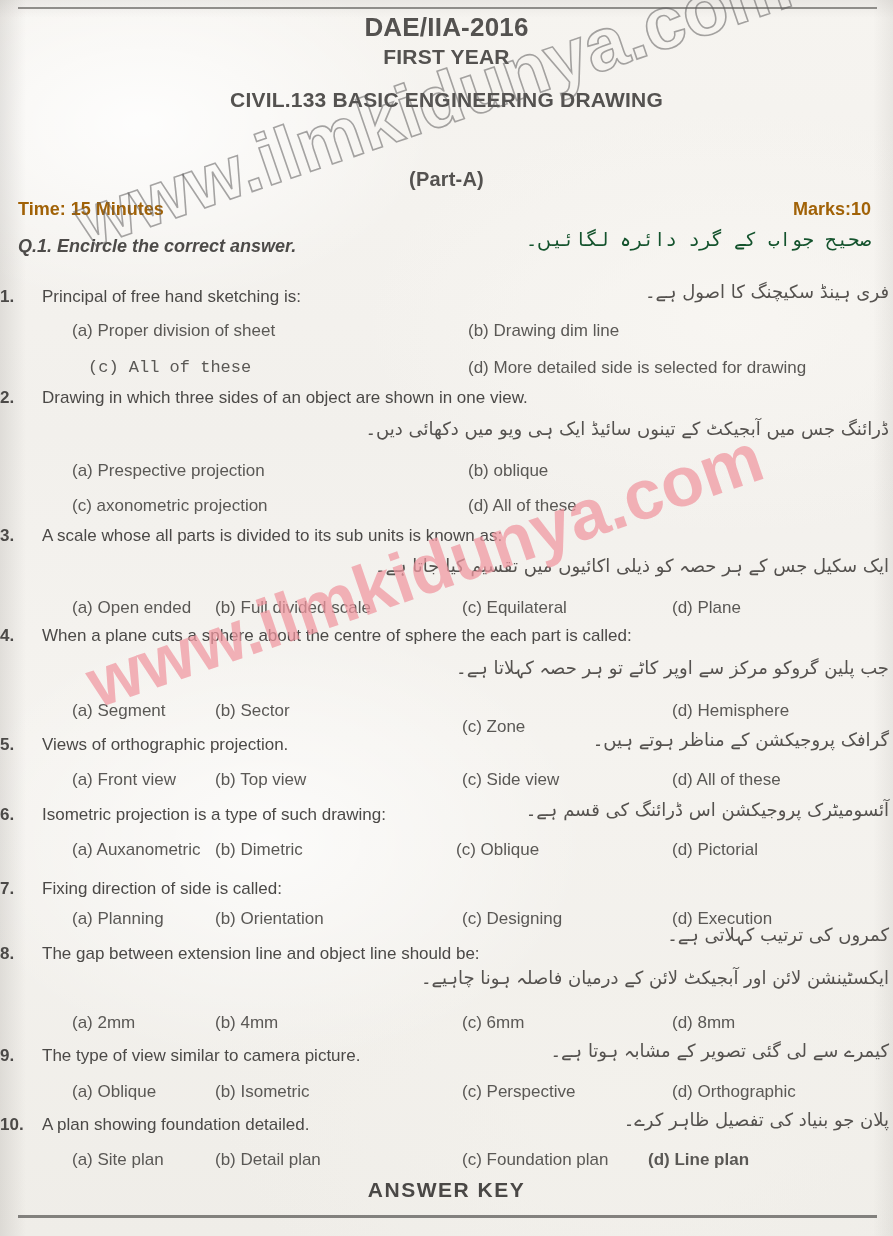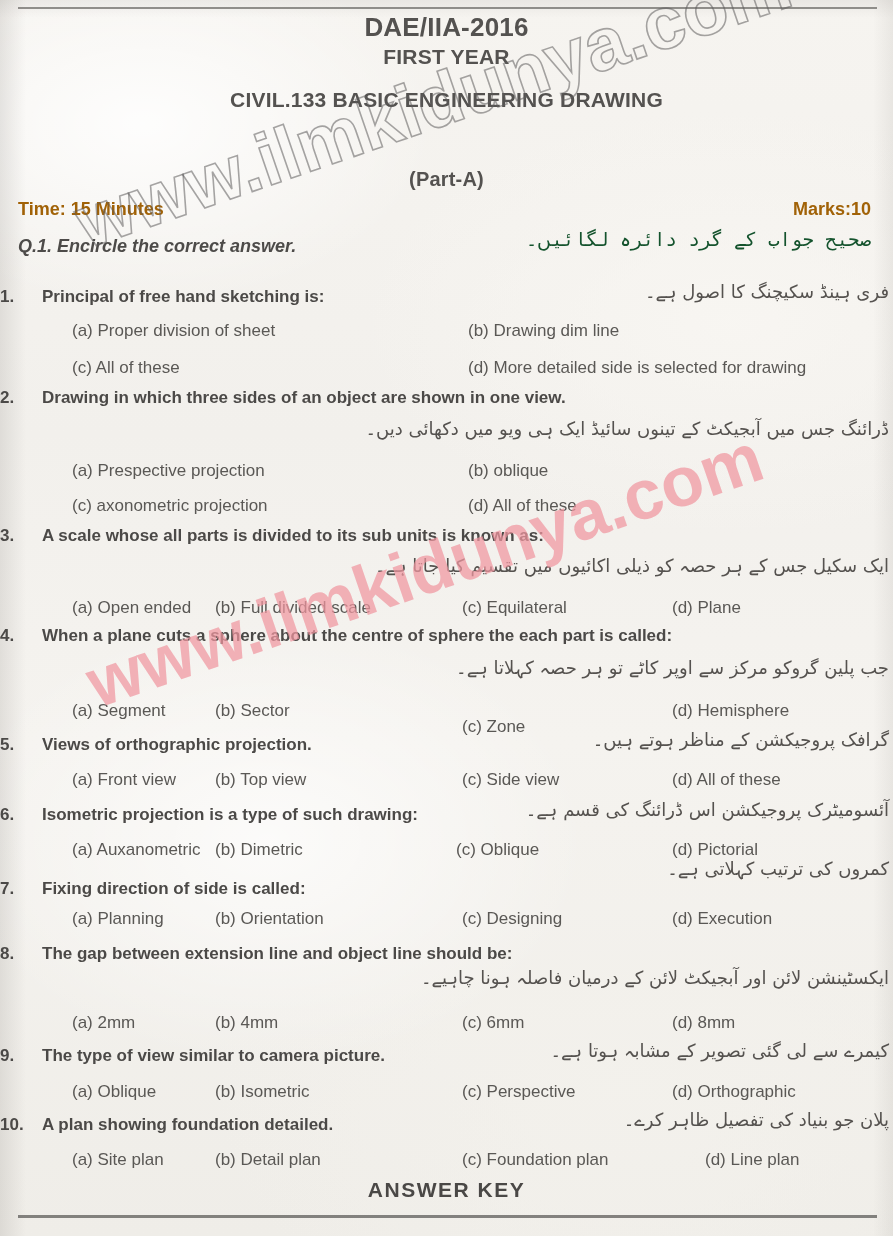--- a/index.html
+++ b/index.html
@@ -109,21 +109,21 @@
   .q-num {
     position: absolute;
     left: 0;
     font-weight: bold;
     font-size: 17px;
     color: #4b4947;
   }
   .q-text {
     position: absolute;
     left: 42px;
-    font-weight: bold;
+    font-weight: normal;
     font-size: 17px;
     color: #4b4947;
     white-space: nowrap;
   }
   .q-ur {
     position: absolute;
     right: 4px;
     font-size: 18px;
     direction: rtl;
     color: #55524f;
@@ -199,21 +199,21 @@
 
     <div class="instr">Q.1. Encircle the correct answer.</div>
     <div class="instr-ur">صحیح جواب کے گرد دائرہ لگائیں۔</div>
 
     <div id="questions">
         <div class="q-num" style="top: 287px;">1.</div>
         <div class="q-text" style="top: 287px;">Principal of free hand sketching is:</div>
         <div class="q-ur" style="top: 281px;">فری ہینڈ سکیچنگ کا اصول ہے۔</div>
         <div class="opt" style="top: 321px; left: 72px;">(a) Proper division of sheet</div>
         <div class="opt" style="top: 321px; left: 468px;">(b) Drawing dim line</div>
-        <div class="opt" style="top: 358px; left: 72px;">(c) All of these</div>
+        <div class="opt" style="top: 358px; left: 88px; font-family: Liberation Mono, monospace;">(c) All of these</div>
         <div class="opt" style="top: 358px; left: 468px;">(d) More detailed side is selected for drawing</div>
         <div class="q-num" style="top: 388px;">2.</div>
         <div class="q-text" style="top: 388px;">Drawing in which three sides of an object are shown in one view.</div>
         <div class="q-ur" style="top: 418px;">ڈرائنگ جس میں آبجیکٹ کے تینوں سائیڈ ایک ہی ویو میں دکھائی دیں۔</div>
         <div class="opt" style="top: 461px; left: 72px;">(a) Prespective projection</div>
         <div class="opt" style="top: 461px; left: 468px;">(b) oblique</div>
         <div class="opt" style="top: 496px; left: 72px;">(c) axonometric projection</div>
         <div class="opt" style="top: 496px; left: 468px;">(d) All of these</div>
         <div class="q-num" style="top: 526px;">3.</div>
         <div class="q-text" style="top: 526px;">A scale whose all parts is divided to its sub units is known as:</div>
@@ -238,21 +238,21 @@
         <div class="opt" style="top: 770px; left: 672px;">(d) All of these</div>
         <div class="q-num" style="top: 805px;">6.</div>
         <div class="q-text" style="top: 805px;">Isometric projection is a type of such drawing:</div>
         <div class="q-ur" style="top: 799px;">آئسومیٹرک پروجیکشن اس ڈرائنگ کی قسم ہے۔</div>
         <div class="opt" style="top: 840px; left: 72px;">(a) Auxanometric</div>
         <div class="opt" style="top: 840px; left: 215px;">(b) Dimetric</div>
         <div class="opt" style="top: 840px; left: 456px;">(c) Oblique</div>
         <div class="opt" style="top: 840px; left: 672px;">(d) Pictorial</div>
         <div class="q-num" style="top: 879px;">7.</div>
         <div class="q-text" style="top: 879px;">Fixing direction of side is called:</div>
-        <div class="q-ur" style="top: 858px; margin-left: 12px;">کمروں کی ترتیب کہلاتی ہے۔</div>
+        <div class="q-ur" style="top: 924px; margin-left: 12px;">کمروں کی ترتیب کہلاتی ہے۔</div>
         <div class="opt" style="top: 909px; left: 72px;">(a) Planning</div>
         <div class="opt" style="top: 909px; left: 215px;">(b) Orientation</div>
         <div class="opt" style="top: 909px; left: 462px;">(c) Designing</div>
         <div class="opt" style="top: 909px; left: 672px;">(d) Execution</div>
         <div class="q-num" style="top: 944px;">8.</div>
         <div class="q-text" style="top: 944px;">The gap between extension line and object line should be:</div>
         <div class="q-ur" style="top: 967px;">ایکسٹینشن لائن اور آبجیکٹ لائن کے درمیان فاصلہ ہونا چاہیے۔</div>
         <div class="opt" style="top: 1013px; left: 72px;">(a) 2mm</div>
         <div class="opt" style="top: 1013px; left: 215px;">(b) 4mm</div>
         <div class="opt" style="top: 1013px; left: 462px;">(c) 6mm</div>
@@ -263,21 +263,21 @@
         <div class="opt" style="top: 1082px; left: 72px;">(a) Oblique</div>
         <div class="opt" style="top: 1082px; left: 215px;">(b) Isometric</div>
         <div class="opt" style="top: 1082px; left: 462px;">(c) Perspective</div>
         <div class="opt" style="top: 1082px; left: 672px;">(d) Orthographic</div>
         <div class="q-num" style="top: 1115px;">10.</div>
         <div class="q-text" style="top: 1115px;">A plan showing foundation detailed.</div>
         <div class="q-ur" style="top: 1109px;">پلان جو بنیاد کی تفصیل ظاہر کرے۔</div>
         <div class="opt" style="top: 1150px; left: 72px;">(a) Site plan</div>
         <div class="opt" style="top: 1150px; left: 215px;">(b) Detail plan</div>
         <div class="opt" style="top: 1150px; left: 462px;">(c) Foundation plan</div>
-        <div class="opt" style="top: 1150px; left: 705px;">(d) Line plan</div>
+        <div class="opt" style="top: 1150px; left: 648px; font-weight: bold;">(d) Line plan</div>
       </div>
 
     <div class="answer-key">ANSWER KEY</div>
 
   </div>
 
   <div class="wm" id="wm-top">www.ilmkidunya.com</div>
   <div class="wm" id="wm-mid">www.ilmkidunya.com</div>
 
 </div>

